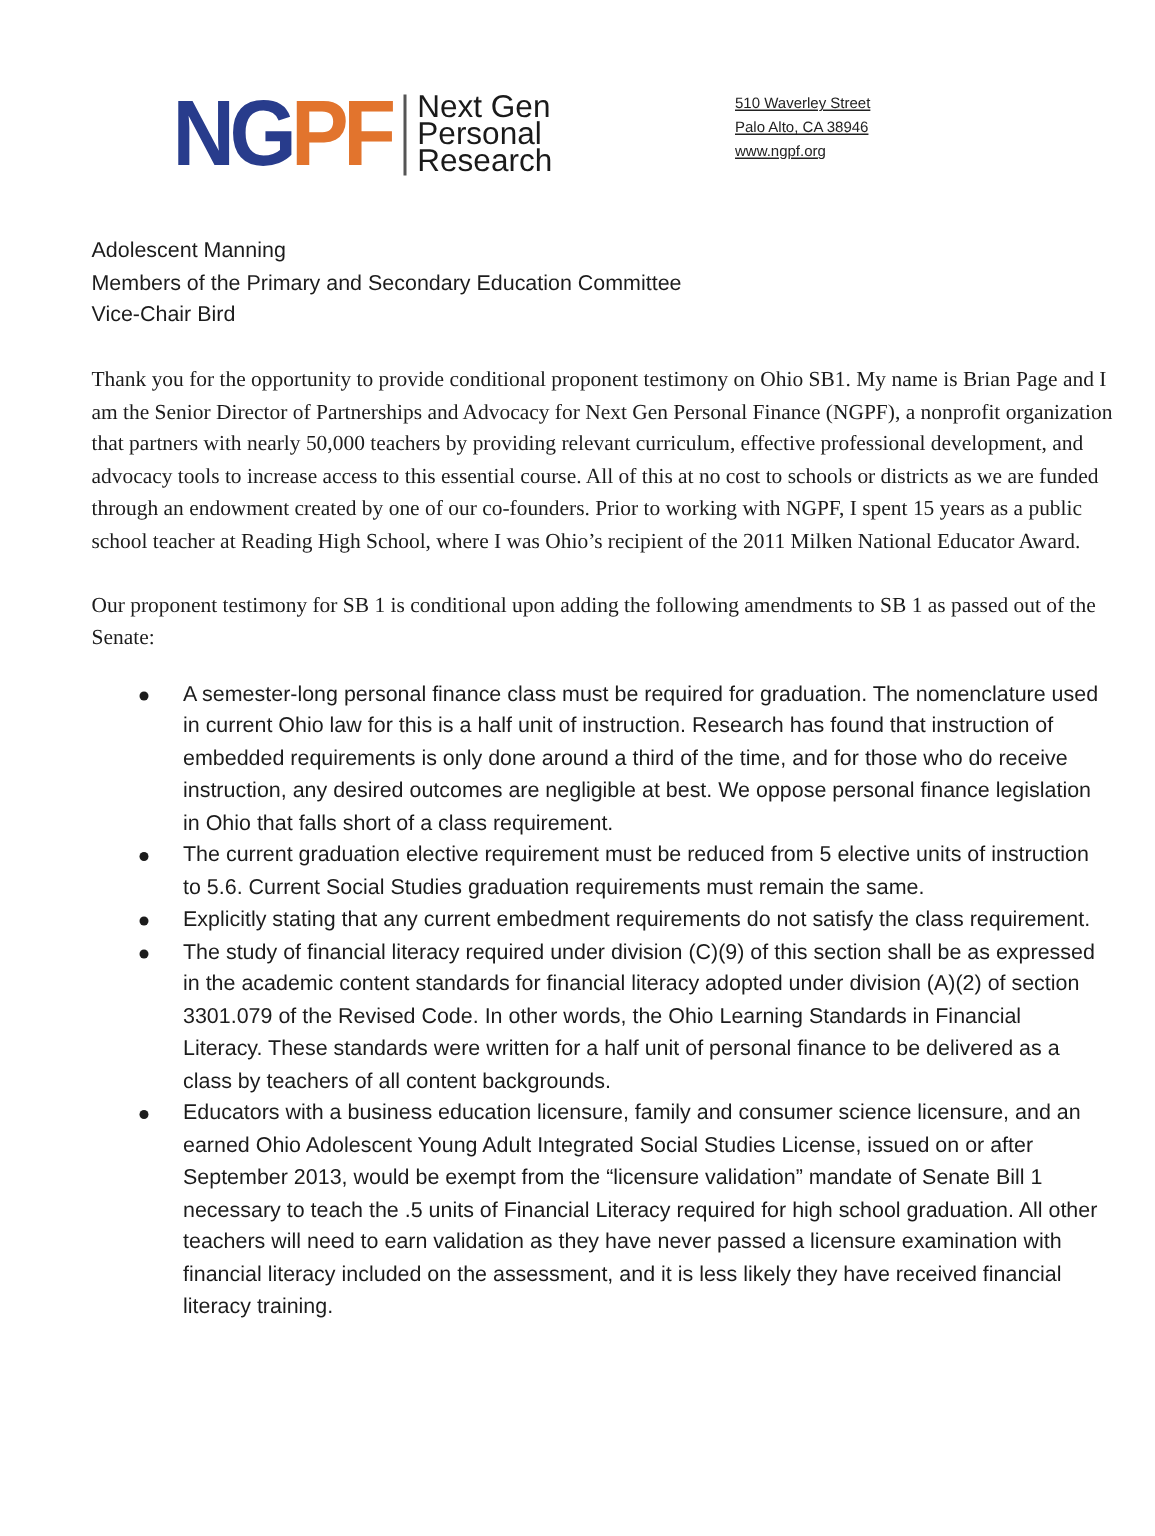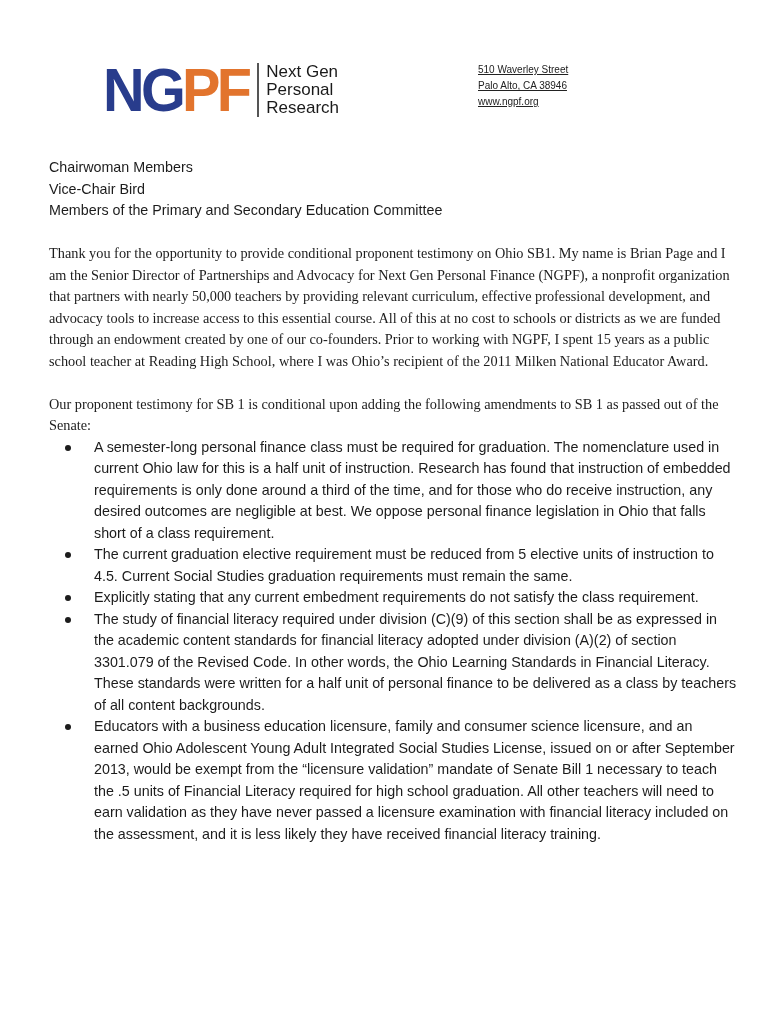--- a/index.html
+++ b/index.html
@@ -10,21 +10,21 @@
   body {
     width: 770px;
     height: 1024px;
     position: relative;
     overflow: hidden;
     font-family: "Liberation Sans", "DejaVu Sans", sans-serif;
     color: #1c1c1c;
   }
   .page {
     position: absolute;
-    left: 4px; top: 0;
+    left: 16px; top: 0;
     width: 624px; height: 1024px;
     background: #fff;
   }
   
   .logo {
     position: absolute;
     left: 99px;
     top: 60px;
     height: 60px;
     display: flex;
@@ -46,21 +46,21 @@
     width: 2px;
     height: 54px;
     background: #555;
     margin-left: -2px;
     margin-right: 7px;
   }
   .logo-words {
     display: flex;
     flex-direction: column;
     font-family: "Liberation Sans", sans-serif;
-    font-size: 17px;
+    font-size: 21px;
     line-height: 18px;
     color: #1a1a1a;
   }
   
   .address {
     position: absolute;
     left: 474px;
     top: 62px;
     font-size: 10px;
     line-height: 16px;
@@ -75,21 +75,21 @@
     top: 157px;
     width: 690px;
     font-size: 14.3px;
     line-height: 21.5px;
     color: #1c1c1c;
   }
   .content p { margin: 0; font-family: Liberation Serif, serif; }
   .gap { height: 21.5px; }
   .addr-line { white-space: nowrap; }
   ul.amendments {
-    margin: 0;
+    margin: 16px;
     padding: 0;
     list-style: none;
   }
   ul.amendments li {
     position: relative;
     padding-left: 45px;
   }
   ul.amendments li .bullet {
     position: absolute;
     left: 16px;
@@ -118,36 +118,36 @@
   </div>
 
   <div class="address">
     <div>510 Waverley Street</div>
     <div>Palo Alto, CA 38946</div>
     <div>www.ngpf.org</div>
   </div>
 
   <div class="content">
     <div>
-      <div class="addr-line">Chairwoman Members</div>
+      <div class="addr-line">Adolescent Manning</div>
+      <div class="addr-line">Members of the Primary and Secondary Education Committee</div>
       <div class="addr-line">Vice-Chair Bird</div>
-      <div class="addr-line">Members of the Primary and Secondary Education Committee</div>
     </div>
     <div class="gap"></div>
     <p>Thank you for the opportunity to provide conditional proponent testimony on Ohio SB1. My name is Brian Page and I am the Senior Director of Partnerships and Advocacy for Next Gen Personal Finance (NGPF), a nonprofit organization that partners with nearly 50,000 teachers by providing relevant curriculum, effective professional development, and advocacy tools to increase access to this essential course. All of this at no cost to schools or districts as we are funded through an endowment created by one of our co-founders. Prior to working with NGPF, I spent 15 years as a public school teacher at Reading High School, where I was Ohio’s recipient of the 2011 Milken National Educator Award.</p>
     <div class="gap"></div>
     <p>Our proponent testimony for SB 1 is conditional upon adding the following amendments to SB 1 as passed out of the Senate:</p>
     <ul class="amendments">
       <li>
         <span class="bullet"></span>
         <span>A semester-long personal finance class must be required for graduation. The nomenclature used in current Ohio law for this is a half unit of instruction. Research has found that instruction of embedded requirements is only done around a third of the time, and for those who do receive instruction, any desired outcomes are negligible at best. We oppose personal finance legislation in Ohio that falls short of a class requirement.</span>
       </li>
       <li>
         <span class="bullet"></span>
-        <span>The current graduation elective requirement must be reduced from 5 elective units of instruction to 4.5. Current Social Studies graduation requirements must remain the same.</span>
+        <span>The current graduation elective requirement must be reduced from 5 elective units of instruction to 5.6. Current Social Studies graduation requirements must remain the same.</span>
       </li>
       <li>
         <span class="bullet"></span>
         <span>Explicitly stating that any current embedment requirements do not satisfy the class requirement.</span>
       </li>
       <li>
         <span class="bullet"></span>
         <span>The study of financial literacy required under division (C)(9) of this section shall be as expressed in the academic content standards for financial literacy adopted under division (A)(2) of section 3301.079 of the Revised Code. In other words, the Ohio Learning Standards in Financial Literacy. These standards were written for a half unit of personal finance to be delivered as a class by teachers of all content backgrounds.</span>
       </li>
       <li>

